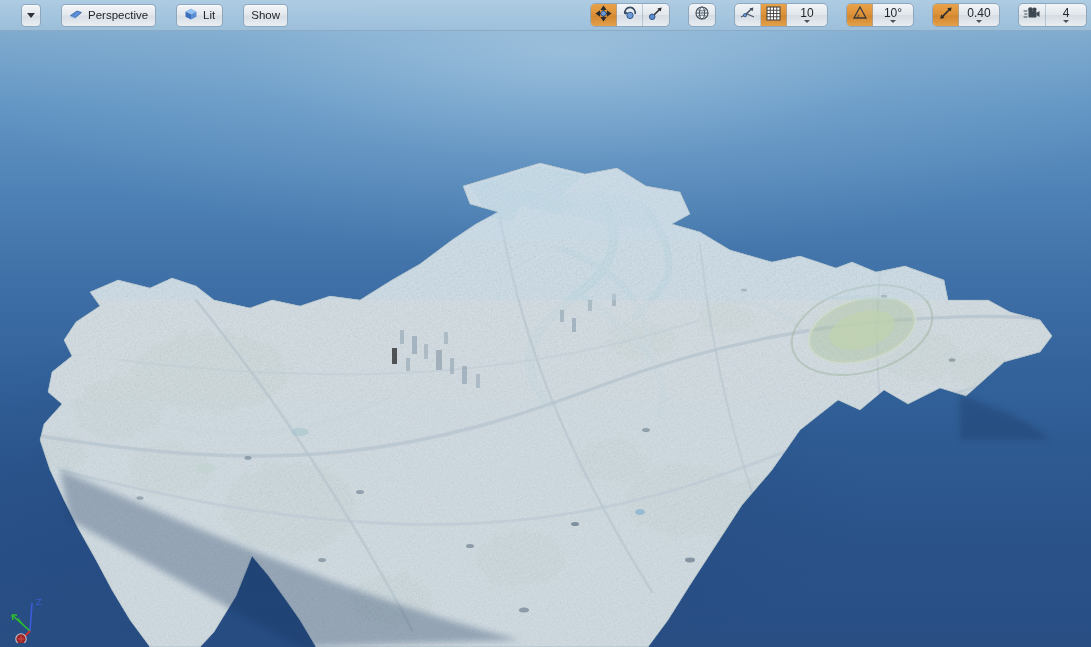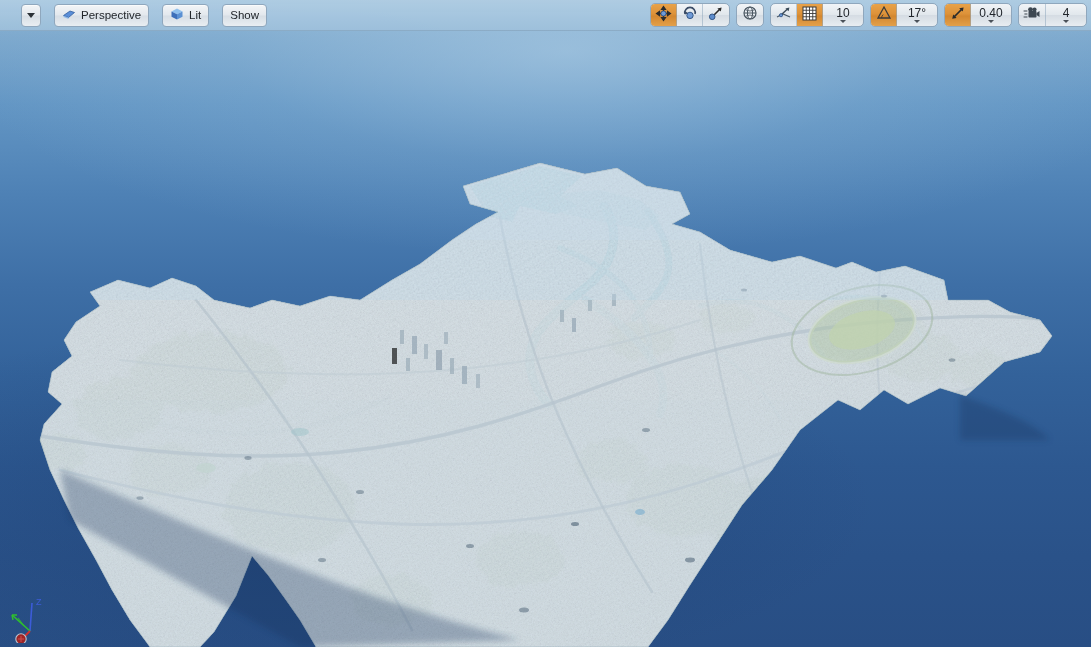--- a/index.html
+++ b/index.html
@@ -67,22 +67,22 @@
     align-items: center;
     justify-content: space-between;
     padding: 0 4px;
     background: linear-gradient(to bottom,
       rgba(176,205,227,0.93) 0%,
       rgba(166,198,223,0.92) 55%,
       rgba(158,192,219,0.92) 100%);
     border-bottom: 1px solid rgba(112,145,175,0.55);
   }
   .tb-left, .tb-right { display: flex; align-items: center; }
-  .tb-left { gap: 13px; padding-left: 17px; }
-  .tb-right { gap: 6px; }
+  .tb-left { gap: 20px; padding-left: 17px; }
+  .tb-right { gap: 18px; }
 
   .btn {
     display: flex; align-items: center; gap: 5px;
     height: 23px;
     padding: 0 7px;
     border: 1px solid #8fa7bd;
     border-radius: 4px;
     background: linear-gradient(to bottom, #f3f5f7 0%, #e3e8ed 48%, #d7dee5 52%, #e9eef2 100%);
     color: #22262b;
     font-size: 11.5px;
@@ -578,21 +578,21 @@
       <div class="group">
         <div class="seg active">
           <span class="icn">
             <svg width="16" height="16" viewBox="0 0 16 16" xmlns="http://www.w3.org/2000/svg">
               <path d="M8 2 L14 13 L2 13 Z" fill="none" stroke="#3a3a3a" stroke-width="1.3"></path>
               <path d="M5.6 13 A4.2 4.2 0 0 1 7.2 9.6" fill="none" stroke="#3a3a3a" stroke-width="0.9"></path>
             </svg>
           </span>
         </div>
         <div class="seg numeric">
-          <span class="nv">17°</span>
+          <span class="nv">10°</span>
           <span class="caret-sm"></span>
         </div>
       </div>
 
       <div class="group">
         <div class="seg active">
           <span class="icn">
             <svg width="16" height="16" viewBox="0 0 16 16" xmlns="http://www.w3.org/2000/svg">
               <line x1="3.5" y1="12.5" x2="12" y2="4" stroke="#2b2b2b" stroke-width="1.7"></line>
               <path d="M13.6 2.4 L9.2 3.2 L12.8 6.6 Z" fill="#2b2b2b"></path>

